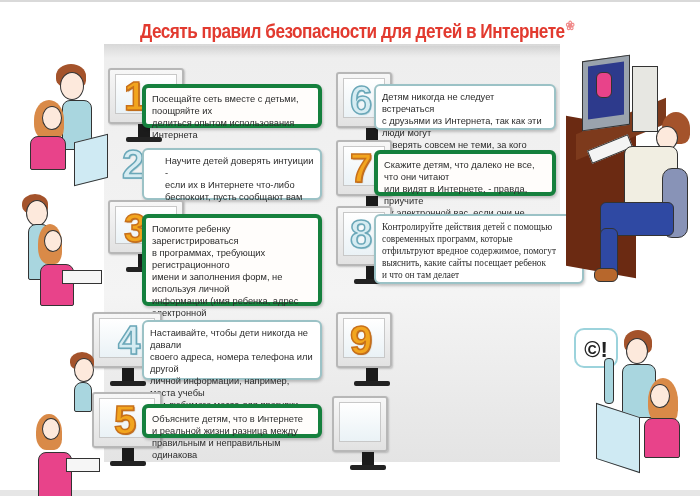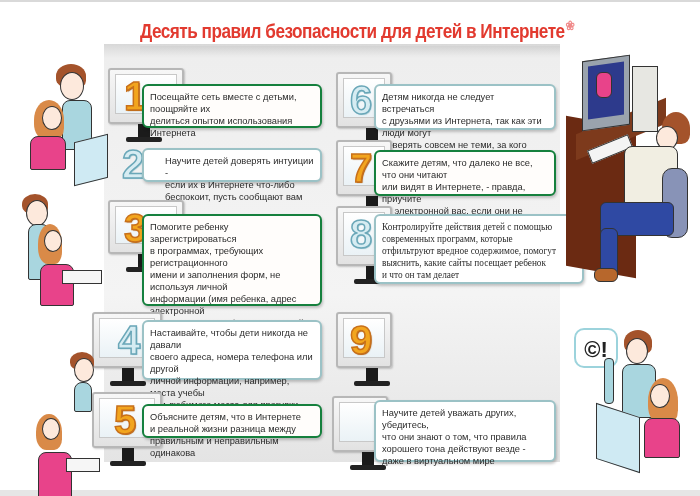--- a/index.html
+++ b/index.html
@@ -18,21 +18,21 @@
   .monitor { position: absolute; width: 76px; height: 56px; background: linear-gradient(180deg, #f7f7f7, #e2e2e2); border: 2px solid #b7b7b7; border-radius: 3px; box-shadow: 1px 1px 2px rgba(0,0,0,.2); }
   .monitor .screen { position: absolute; left: 5px; top: 4px; right: 5px; bottom: 8px; background: linear-gradient(180deg, #ffffff, #eaf2f6); border: 1px solid #c8c8c8; }
   .monitor .neck { position: absolute; left: 28px; bottom: -16px; width: 12px; height: 14px; background: #1b1b1b; }
   .monitor .foot { position: absolute; left: 16px; bottom: -20px; width: 36px; height: 5px; background: #222; border-radius: 2px; }
   .num { position: absolute; top: 2px; left: 14px; font-size: 40px; font-weight: bold; line-height: 48px; font-family: "Liberation Sans", sans-serif; }
   .num.orange { color: #f2a51e; -webkit-text-stroke: 1.5px #c8701a; text-shadow: 1px 1px 1px #a85a10; }
   .num.teal { color: #d6ecf2; -webkit-text-stroke: 1.5px #6aa7b8; text-shadow: 1px 1px 1px #98c4cf; }
   .num.ten { left: 6px; font-size: 38px; letter-spacing: -3px; }
 
   .box { position: absolute; background: #fffdfb; border-radius: 6px; padding: 5px 6px; font-family: "Liberation Sans Narrow", "Liberation Sans", sans-serif; font-size: 9.3px; line-height: 12px; color: #2b2b2b; box-shadow: 1px 2px 3px rgba(0,0,0,.22); }
-  .box.orange { border: 2px solid #15803d; }
+  .box.orange { border: 4px solid #15803d; }
   .box.teal { border: 2px solid #9bc2c6; background: #ffffff; }
   .box span { display: block; white-space: pre-line; transform-origin: left top; }
 
   
   .ill { position: absolute; }
   .head { position: absolute; border-radius: 50%; background: #fde9dc; border: 1.5px solid #333; }
   .hair { position: absolute; border-radius: 50% 50% 30% 40%; }
   .hair.brown { background: #a4532b; }
   .hair.ginger { background: #d98a48; }
   .shirt { position: absolute; border-radius: 8px 8px 2px 2px; border: 1.5px solid #333; }
@@ -67,21 +67,21 @@
       </div>
   </div>
   <div class="box orange" style="left:142px; top:82px; width:180px; height:44px;">
       <span>Посещайте сеть вместе с детьми, поощряйте их
 делиться опытом использования Интернета</span>
     </div>
 
   <div class="rule" style="left:108px; top:136px;">
     <div class="num teal" style="top:2px;">2</div>
   </div>
-  <div class="box teal" style="left:142px; top:146px; width:180px; height:34px;padding-left:21px;">
+  <div class="box teal" style="left:142px; top:146px; width:180px; height:52px;padding-left:21px;">
       <span>Научите детей доверять интуиции -
 если их в Интернете что-либо
 беспокоит, пусть сообщают вам</span>
     </div>
 
   <div class="rule" style="left:108px; top:198px;">
     <div class="monitor" style="height:54px;">
         <div class="screen"></div>
         <div class="neck"></div>
         <div class="foot"></div>
@@ -180,26 +180,20 @@
       </div>
   </div>
 
   <div class="rule" style="left:332px; top:394px;">
     <div class="monitor" style="width:56px;">
         <div class="screen"></div>
         <div class="neck"></div>
         <div class="foot"></div>
       </div>
   </div>
-  <div class="box teal" style="left:374px; top:398px; width:182px; height:62px;">
-      <span>Научите детей уважать других, убедитесь,
-что они знают о том, что правила
-хорошего тона действуют везде -
-даже в виртуальном мире</span>
-    </div>
 
   <div class="ill" style="left:20px; top:58px; width:100px; height:130px;">
     <div class="hair brown" style="left:36px; top:4px; width:30px; height:24px;"></div>
     <div class="head" style="left:40px; top:12px; width:24px; height:28px;"></div>
     <div class="shirt blue" style="left:42px; top:40px; width:30px; height:50px;"></div>
     <div class="hair ginger" style="left:14px; top:40px; width:30px; height:40px;"></div>
     <div class="head" style="left:22px; top:46px; width:20px; height:24px;"></div>
     <div class="shirt pink" style="left:10px; top:76px; width:36px; height:34px;"></div>
     <div class="laptop" style="left:54px; top:78px; width:34px; height:44px; transform:skewY(-14deg);"></div>
   </div>

